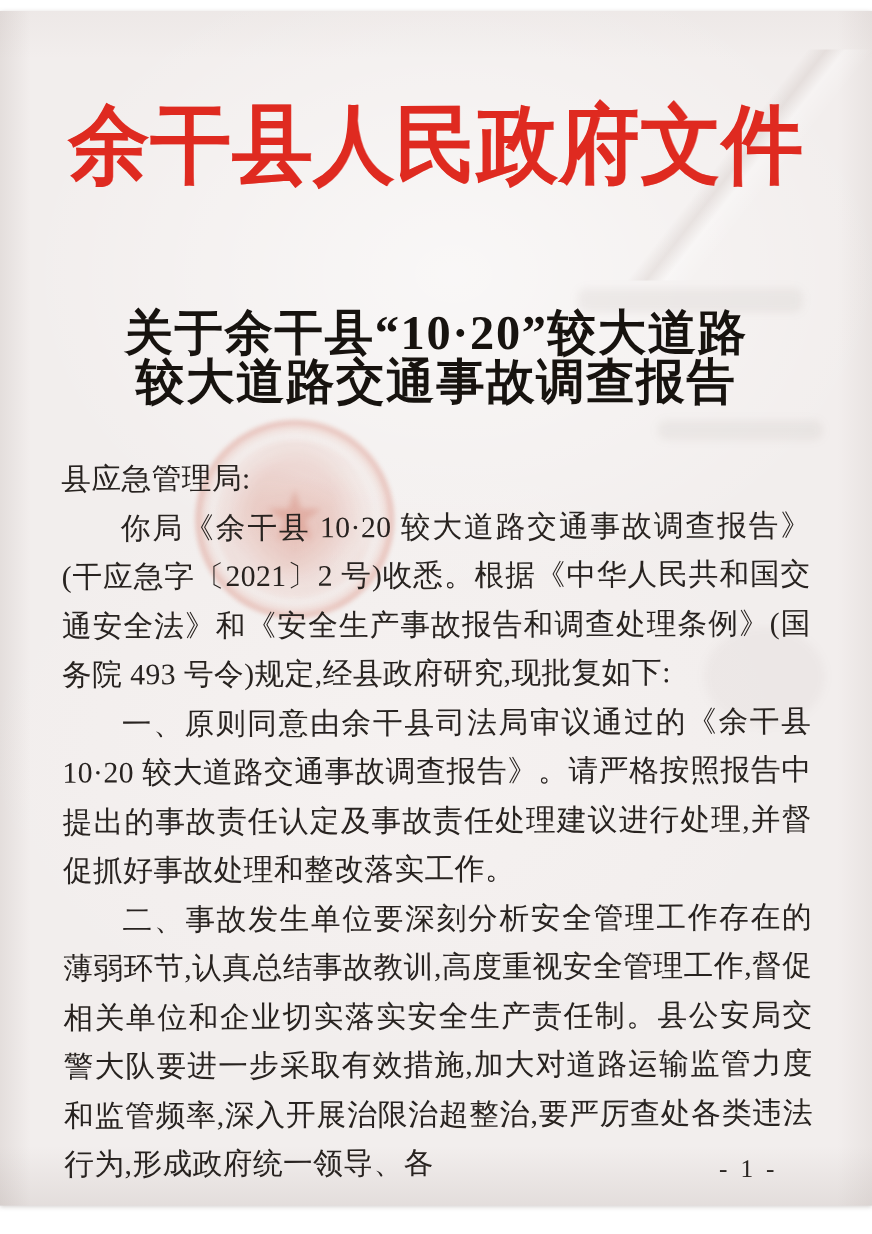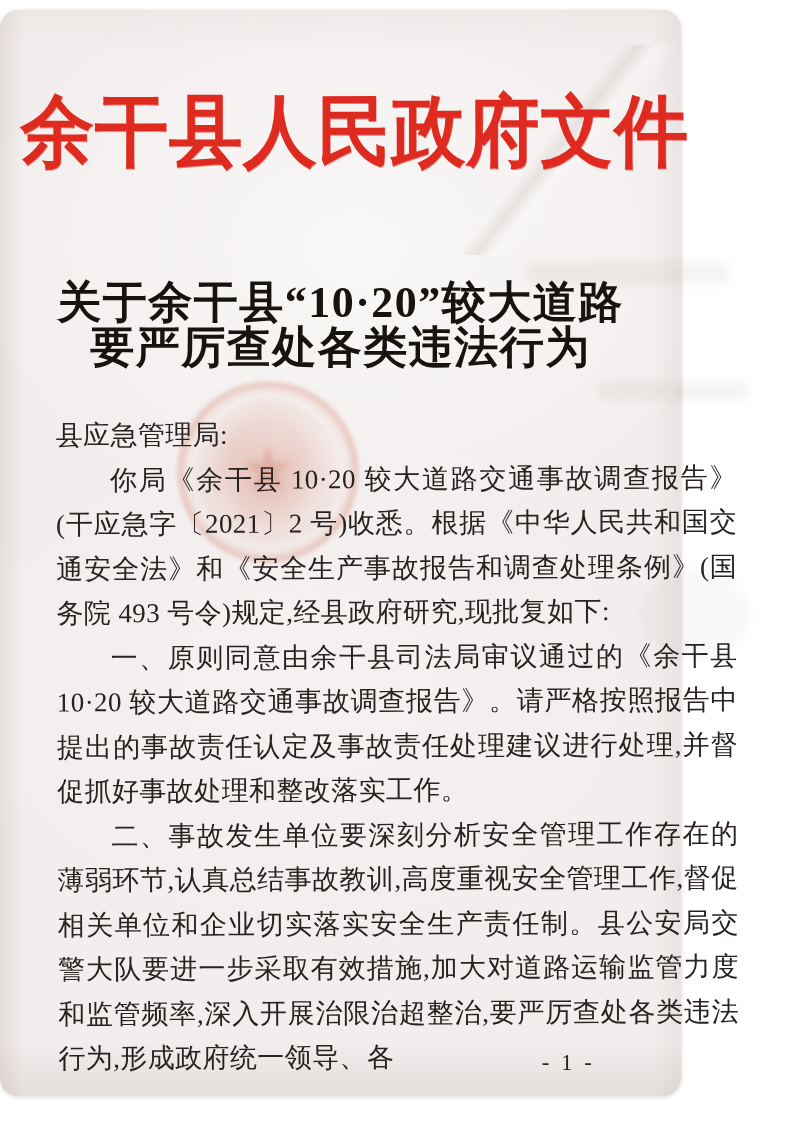--- a/index.html
+++ b/index.html
@@ -12,31 +12,30 @@
   .scan {
     position:relative;
     width:793px; height:1122px;
     background:#ffffff;
     overflow:hidden;
   }
   
   .paper {
     position:absolute;
     left:0; top:10px;
-    width:681px; height:1086px;
+    width:793px; height:1086px;
     background:#f2eeed;
     background-image:
       radial-gradient(ellipse 560px 420px at 52% 22%, rgba(255,255,255,0.55), rgba(255,255,255,0) 70%),
       radial-gradient(ellipse 500px 380px at 45% 62%, rgba(252,248,247,0.35), rgba(255,255,255,0) 75%),
       linear-gradient(to right, rgba(125,105,98,0.12), rgba(125,105,98,0) 3.5%),
       linear-gradient(to left, rgba(135,115,108,0.09), rgba(135,115,108,0) 4%),
       linear-gradient(to top, rgba(120,102,96,0.12), rgba(120,102,96,0) 5%),
       linear-gradient(to bottom, rgba(160,140,132,0.06), rgba(160,140,132,0) 4%);
     box-shadow: 0 1px 4px rgba(90,80,75,0.25);
-    border-radius: 19px;
   }
   
   .crease {
     position:absolute;
     right:-20px; top:35px;
     width:270px; height:210px;
     background:linear-gradient(128deg,
       rgba(0,0,0,0) 44%,
       rgba(150,128,120,0.14) 48%,
       rgba(255,255,255,0.30) 52%,
@@ -142,21 +141,21 @@
     <div class="ghost ghost-c"></div>
 
     <div class="seal">
       <span class="seal-star">★</span>
     </div>
 
     <h1 class="masthead">余干县人民政府文件</h1>
 
     <div class="doc-title">
       <div>关于余干县“10·20”较大道路</div>
-      <div>要严厉查处各类违法行为</div>
+      <div>较大道路交通事故调查报告</div>
     </div>
 
     <div class="body-text">
       <p class="salutation">县应急管理局:</p>
       <p class="para">你局《余干县 10·20 较大道路交通事故调查报告》(干应急字〔2021〕2 号)收悉。根据《中华人民共和国交通安全法》和《安全生产事故报告和调查处理条例》(国务院 493 号令)规定,经县政府研究,现批复如下:</p>
       <p class="para">一、原则同意由余干县司法局审议通过的《余干县 10·20 较大道路交通事故调查报告》。请严格按照报告中提出的事故责任认定及事故责任处理建议进行处理,并督促抓好事故处理和整改落实工作。</p>
       <p class="para">二、事故发生单位要深刻分析安全管理工作存在的薄弱环节,认真总结事故教训,高度重视安全管理工作,督促相关单位和企业切实落实安全生产责任制。县公安局交警大队要进一步采取有效措施,加大对道路运输监管力度和监管频率,深入开展治限治超整治,要严厉查处各类违法行为,形成政府统一领导、各</p>
     </div>
 
     <div class="page-number">- 1 -</div>

